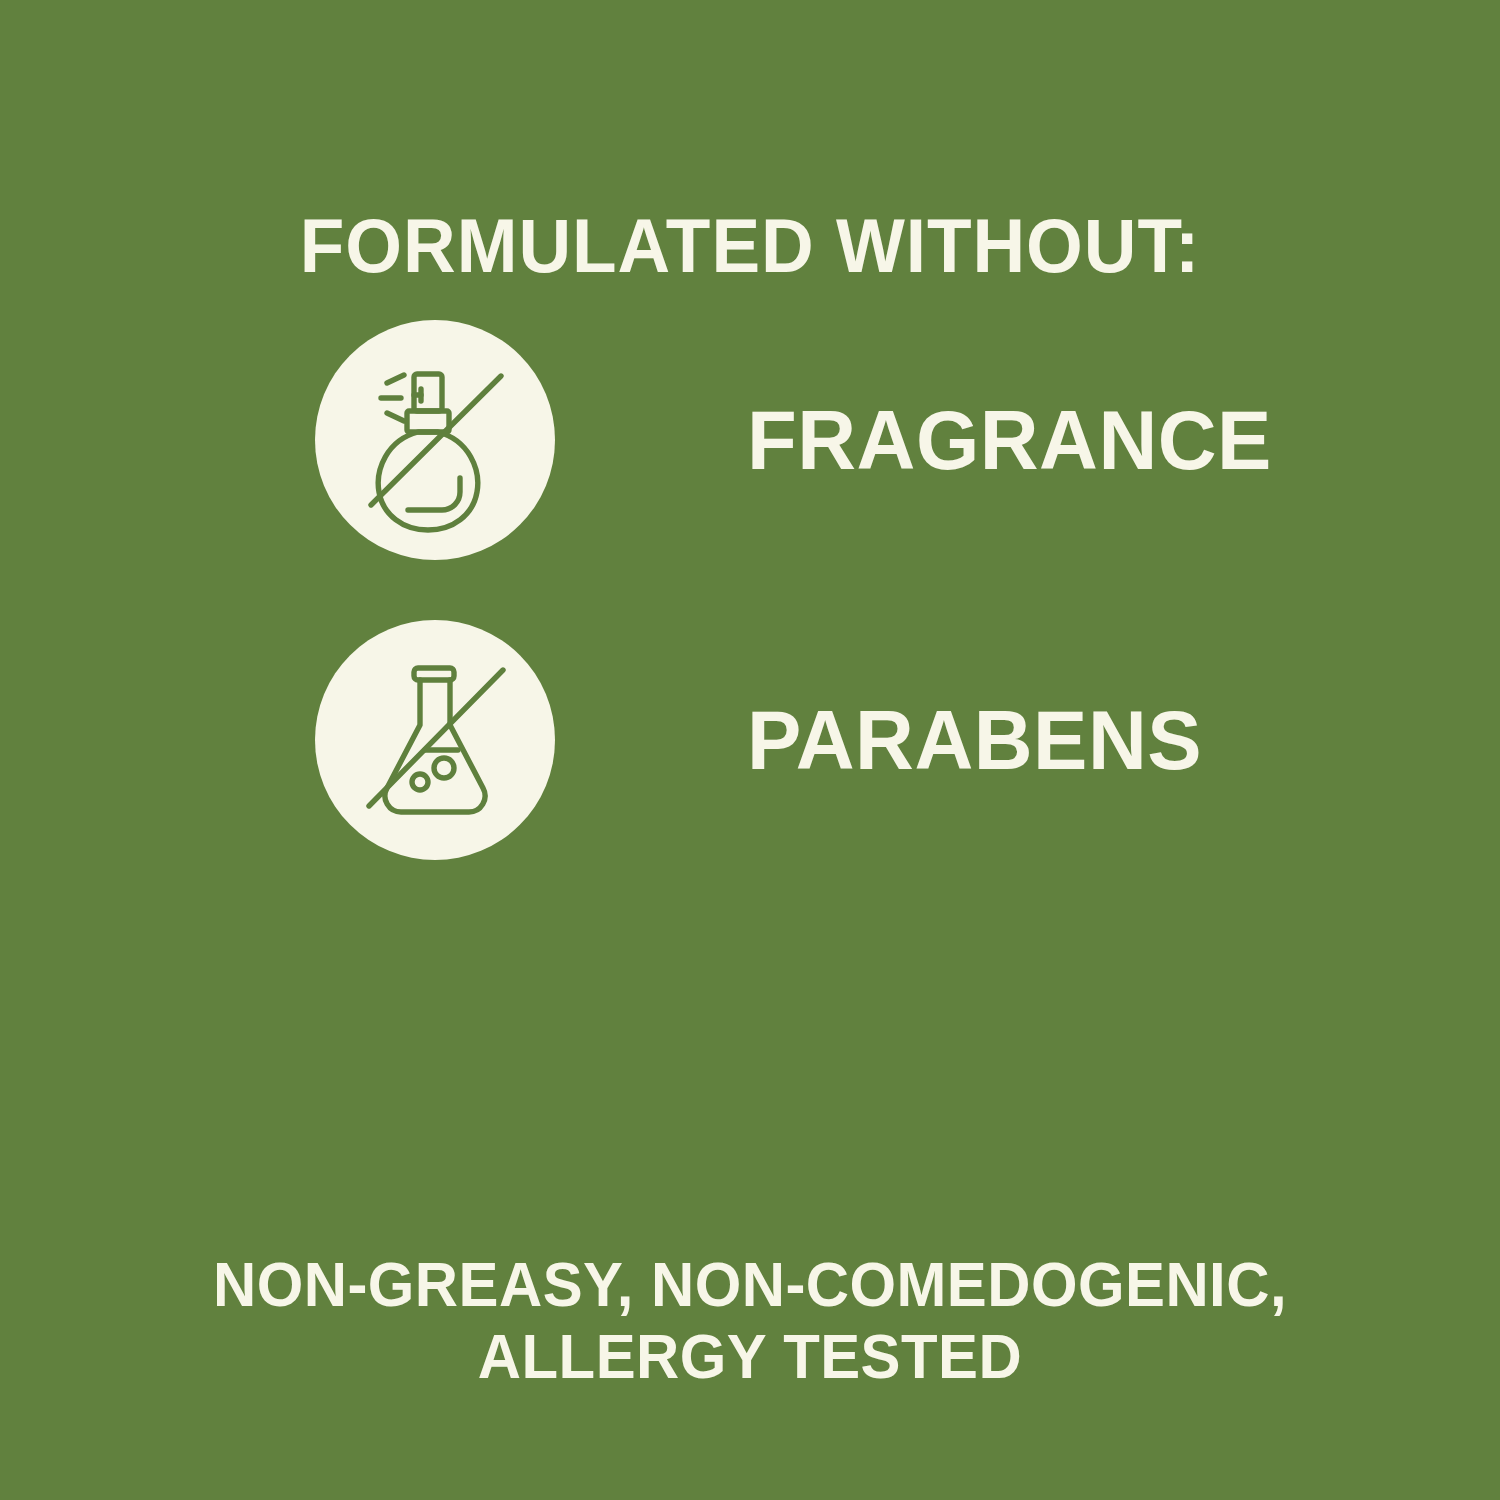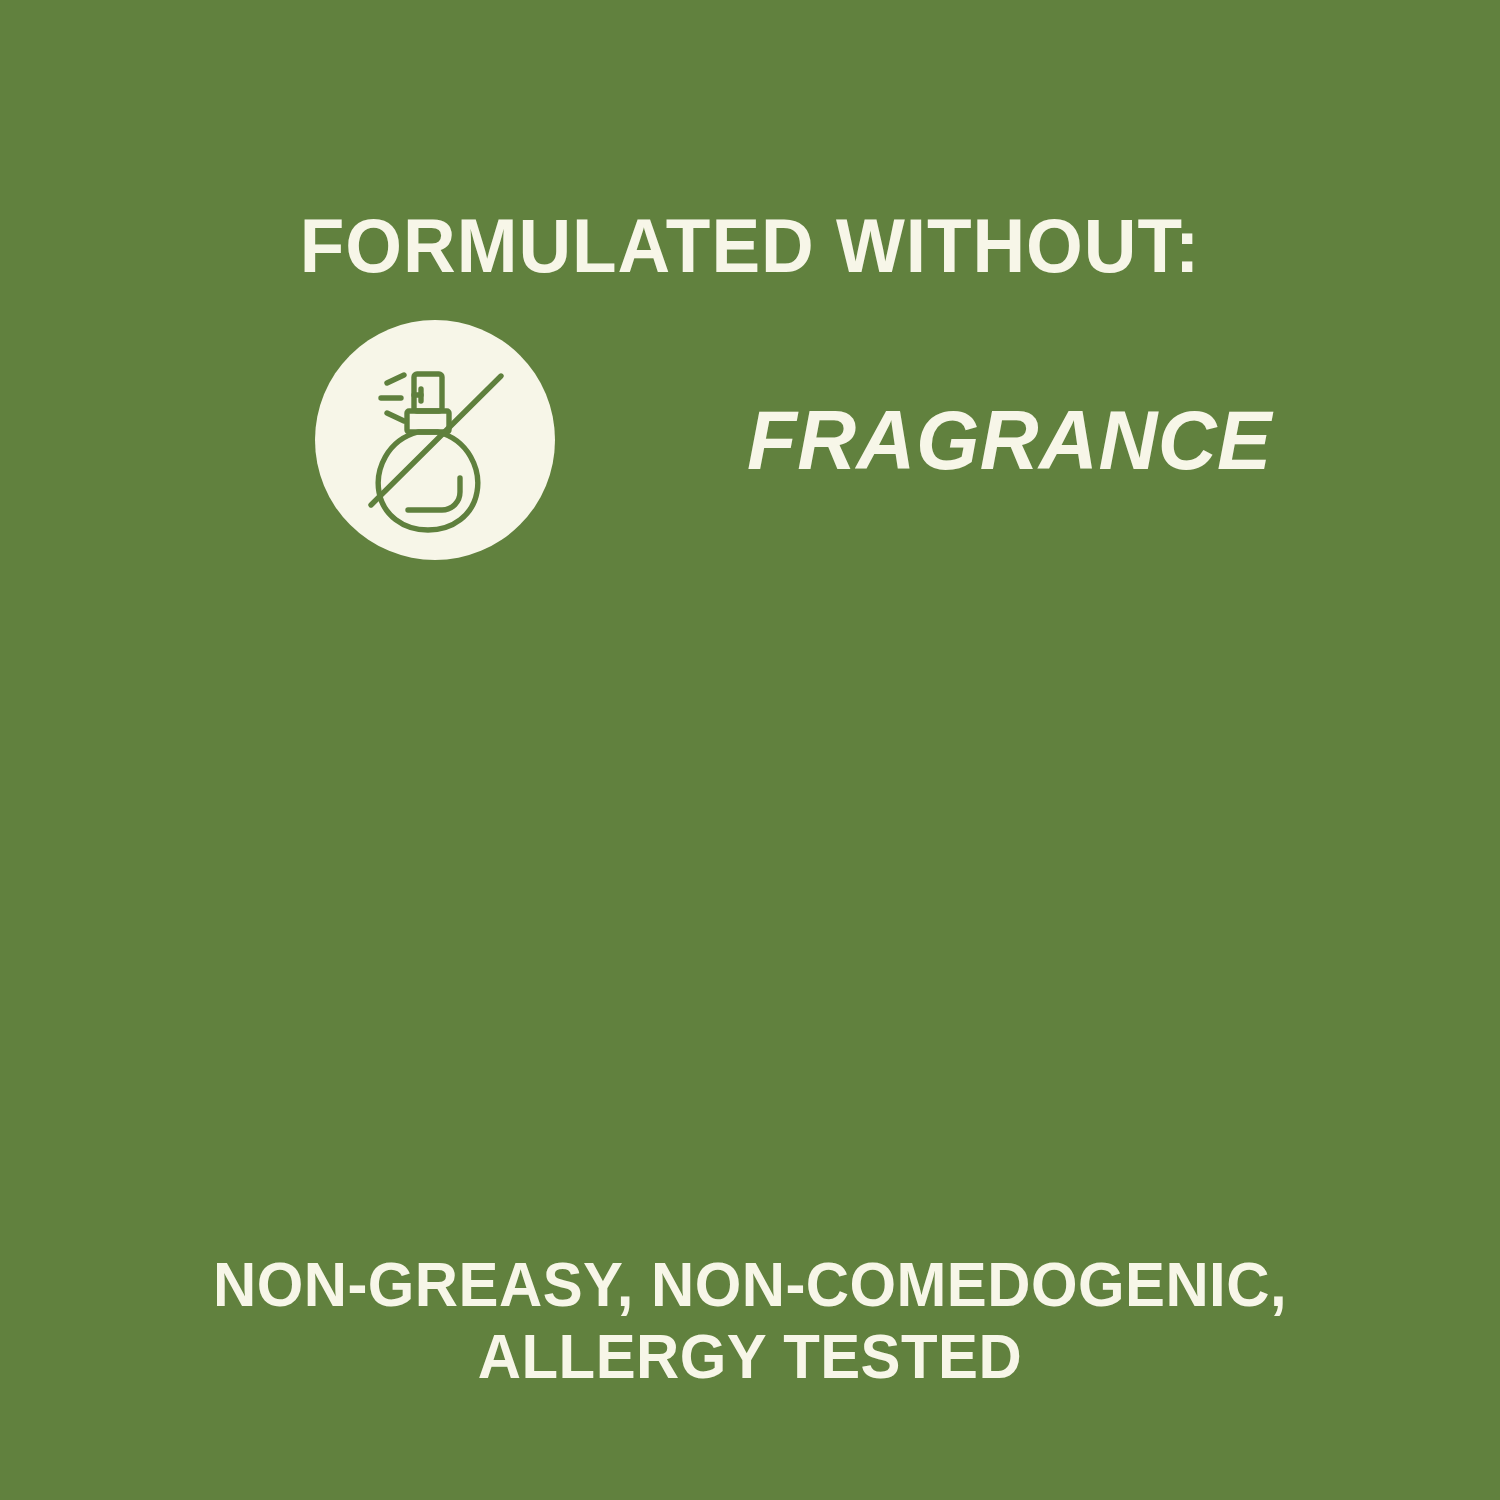--- a/index.html
+++ b/index.html
@@ -50,21 +50,21 @@
   }
 
   .claim-row {
     position: absolute;
     left: 315px;
     width: 1100px;
     height: 240px;
     display: flex;
     align-items: center;
   }
-  .claim-row.r1 { top: 320px; font-style: italic; }
+  .claim-row.r1 { top: 320px; }
   .claim-row.r2 { top: 620px; }
   .claim-row.r3 { top: 921px; }
 
   .icon-badge {
     flex: 0 0 auto;
     width: 240px;
     height: 240px;
     border-radius: 50%;
     background: #F7F6E8;
     position: relative;
@@ -141,20 +141,38 @@
                    C 166 150, 154 120, 123 112 Z"></path>
 
           <path d="M93 190 h34 c10 0 18 -8 18 -18 v-14"></path>
 
           <line x1="56" y1="185" x2="186" y2="56"></line>
         </svg>
       </div>
       <div class="claim-label">FRAGRANCE</div>
     </div>
 
+    <div class="claim-row r2">
+      <div class="icon-badge">
+        <svg viewBox="0 0 240 240" xmlns="http://www.w3.org/2000/svg" fill="none" stroke="#5F803D" stroke-width="5.4" stroke-linecap="round" stroke-linejoin="round">
+
+          <rect x="99" y="48" width="40" height="12" rx="4"></rect>
+
+          <path d="M105 60 v45 L 72 168 c-6 11 2 24 14 24 h68 c12 0 20 -13 14 -24 L 135 105 V 60"></path>
+
+          <path d="M110 130 h33"></path>
+
+          <circle cx="129" cy="148" r="10"></circle>
+          <circle cx="105" cy="162" r="8"></circle>
+
+          <line x1="54" y1="186" x2="188" y2="50"></line>
+        </svg>
+      </div>
+      <div class="claim-label">PARABENS</div>
+    </div>
 
 
   </div>
 
   <div class="footer-claims">
     <span class="fline">NON-GREASY, NON-COMEDOGENIC,</span>
     <span class="fline">ALLERGY TESTED</span>
   </div>
 
 </div>

